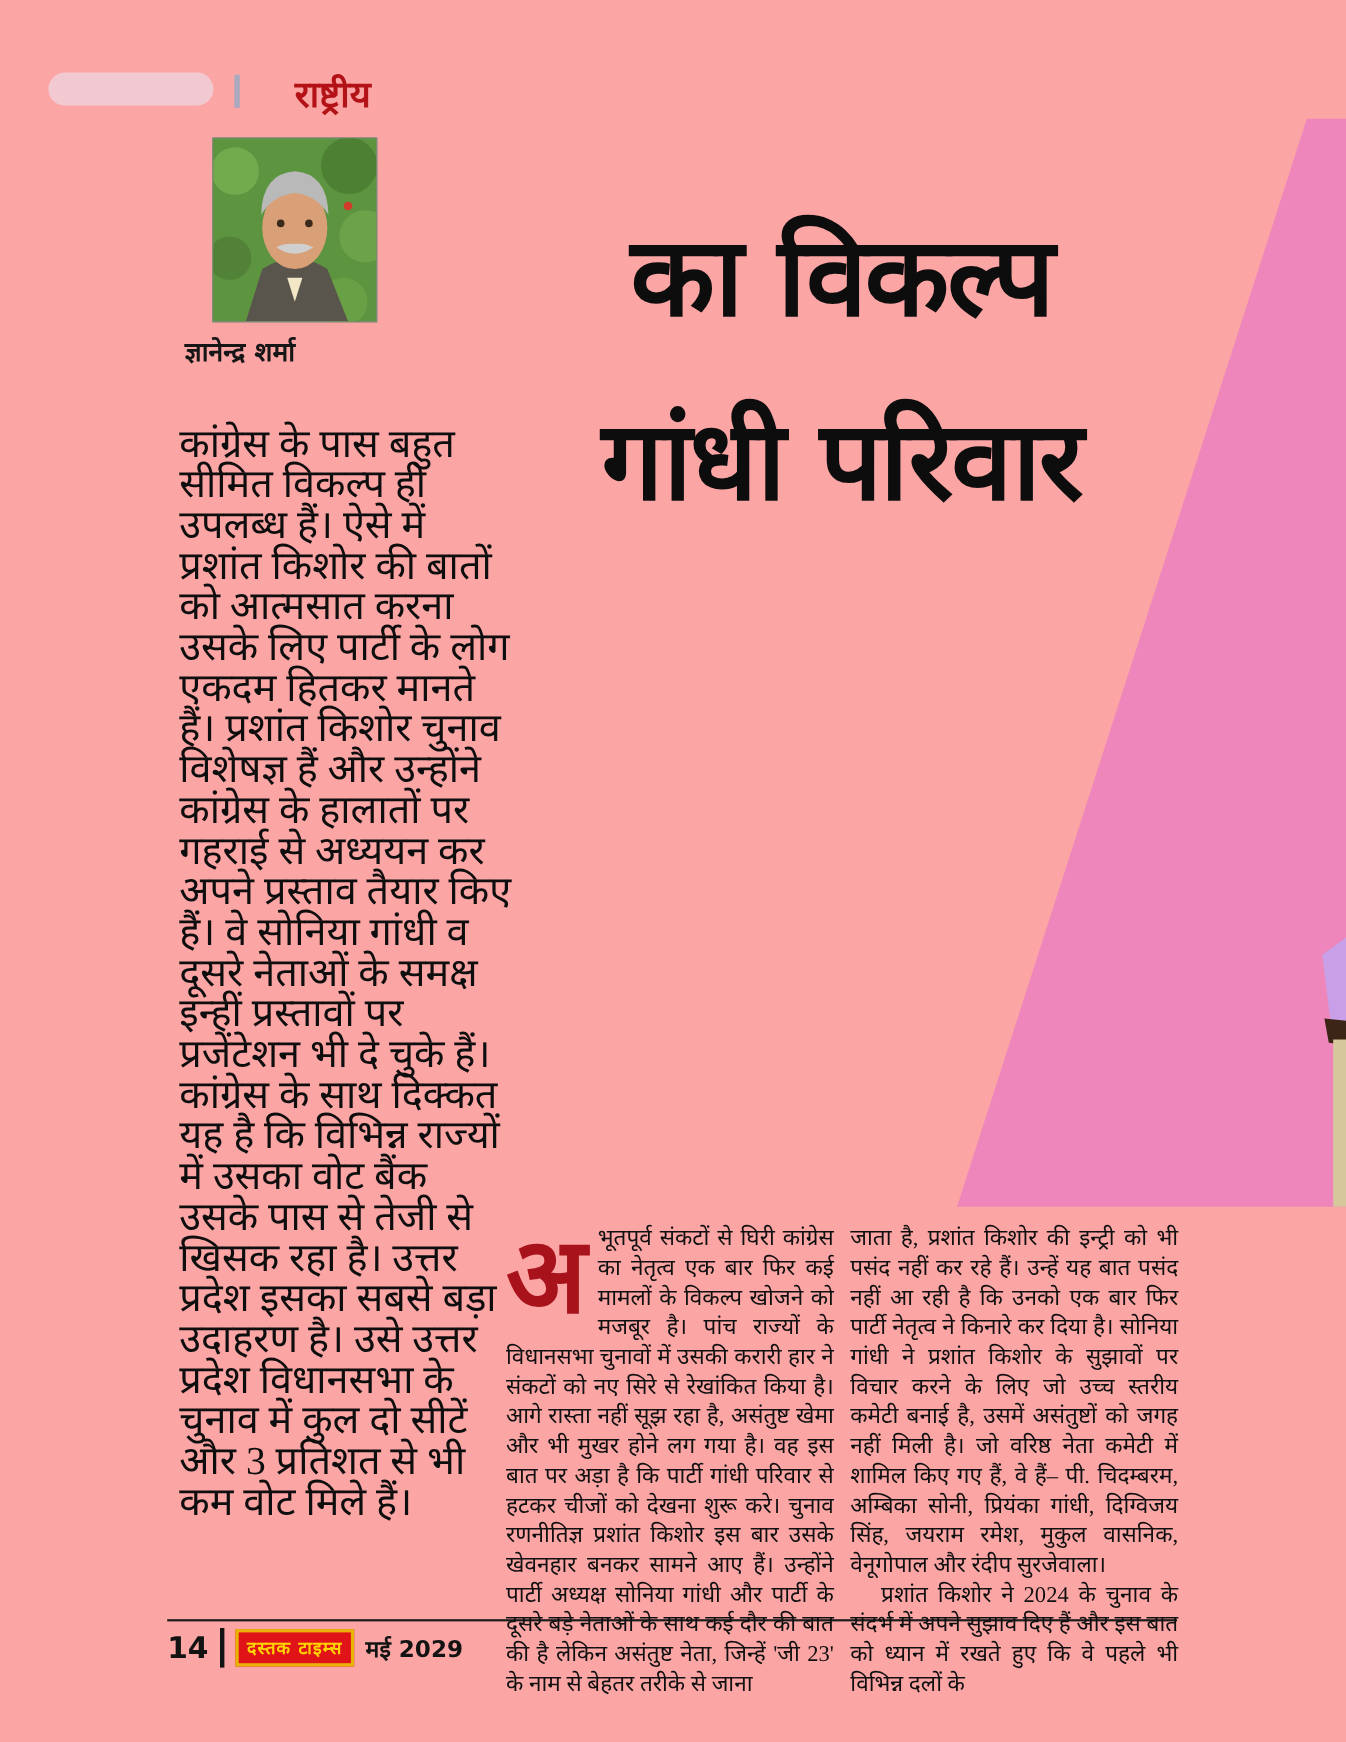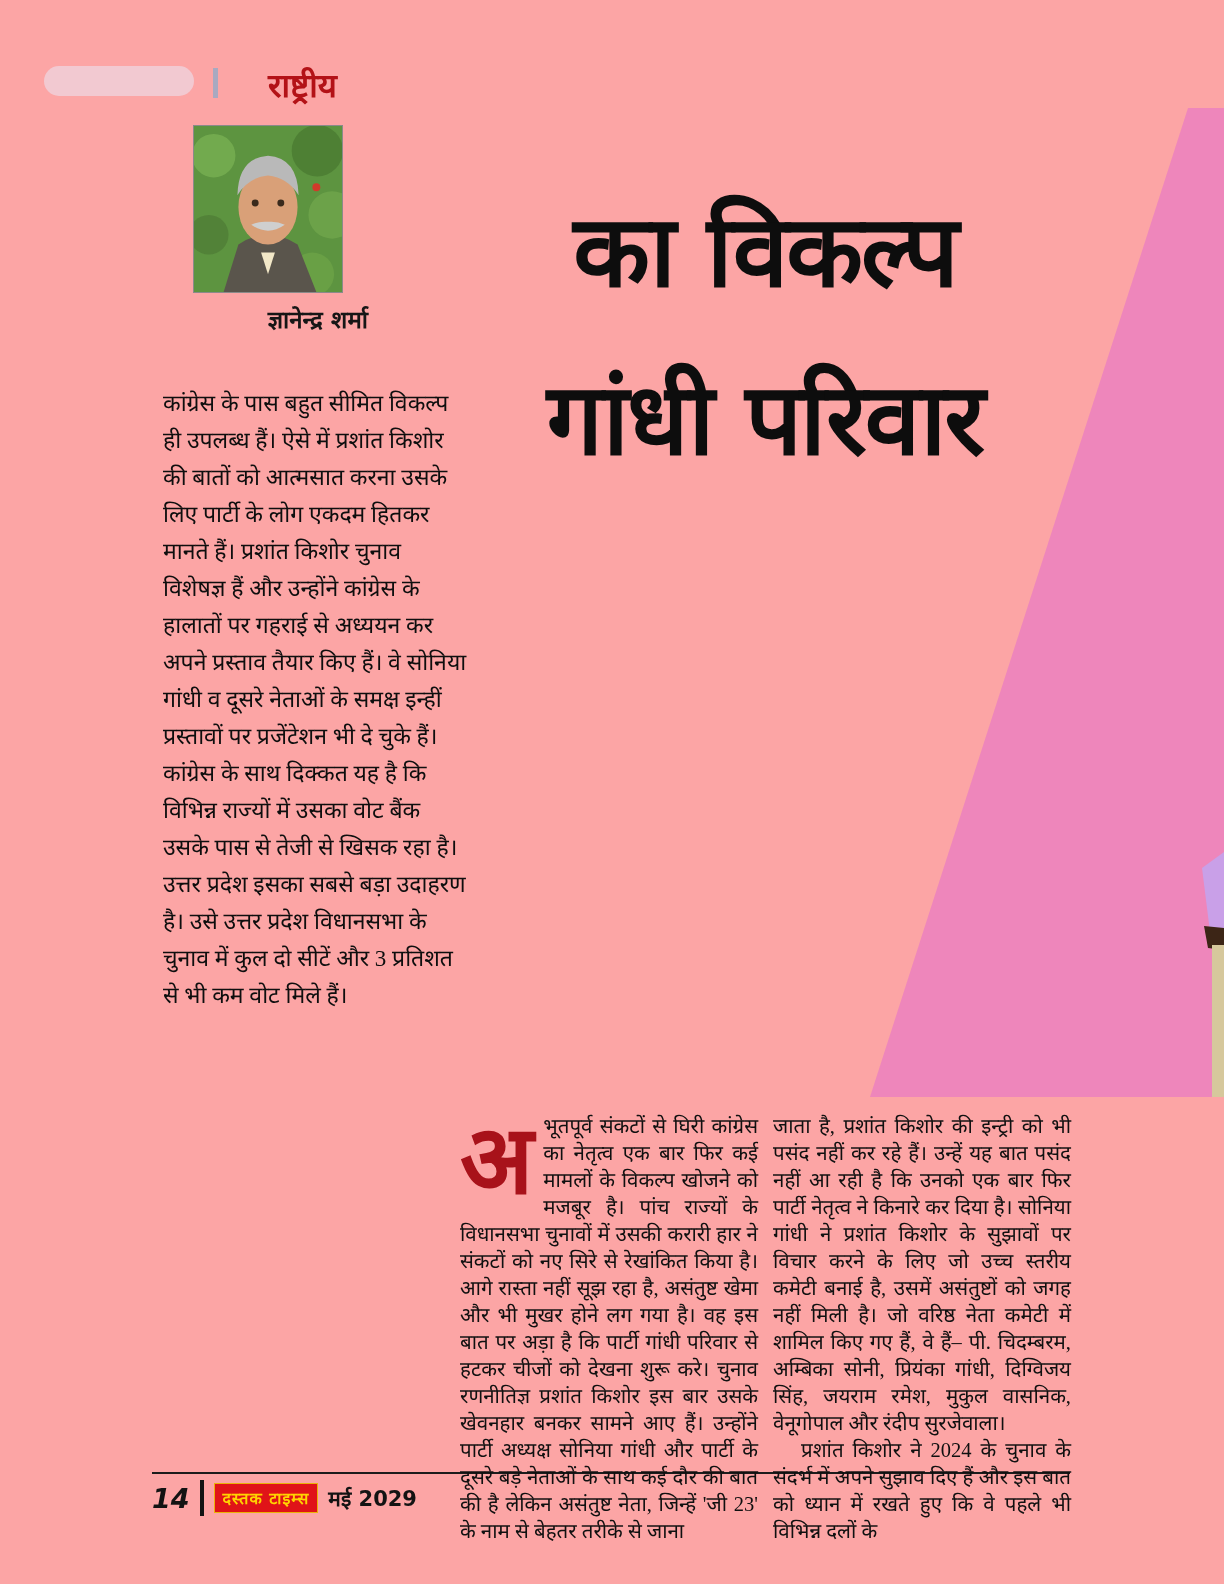--- a/index.html
+++ b/index.html
@@ -32,21 +32,21 @@
 
   
   .author-photo {
     position: absolute; left: 193px; top: 125px;
     width: 150px; height: 168px;
     border: 1px solid #8a8a8a; background: #4f8a3a;
   }
   .author-photo svg { display: block; width: 100%; height: 100%; }
   .author-caption {
     position: absolute; left: 168px; top: 302px; width: 200px;
-    text-align: right; font-family: "DejaVu Sans", sans-serif;
+    text-align: left; font-family: "DejaVu Sans", sans-serif;
     font-size: 24px; font-weight: 600; color: #161616; white-space: nowrap;
   }
 
   
   .headline {
     position: absolute; left: 430px; top: 168px; width: 670px;
     text-align: center;
     font-family: "DejaVu Sans", sans-serif;
     font-weight: 900; font-size: 100px; line-height: 168px;
     color: #0d0d0d; letter-spacing: -2px;
@@ -56,21 +56,21 @@
   
   .photo-fragment {
     position: absolute; left: 850px; top: 100px;
     width: 374px; height: 1015px; z-index: 1;
   }
 
   
   .pull-quote {
     position: absolute; left: 163px; top: 385px; width: 305px;
     font-family: "Liberation Serif", serif;
-    font-size: 23px; line-height: 37px; color: #0e0e0e;
+    font-size: 36px; line-height: 37px; color: #0e0e0e;
   }
 
   
   .body-col {
     position: absolute; top: 1113px; width: 298px;
     font-family: "Liberation Serif", serif;
     font-size: 20.5px; line-height: 27px;
     text-align: justify; color: #101010;
     z-index: 2;
   }
@@ -88,26 +88,26 @@
   
   .footer-rule {
     position: absolute; left: 152px; top: 1472px;
     width: 918px; height: 2px; background: #1c1c1c;
   }
   .footer {
     position: absolute; left: 152px; top: 1480px;
     display: flex; align-items: center; gap: 10px;
     font-family: "DejaVu Sans", sans-serif;
   }
-  .footer-page-number { font-size: 27px; font-weight: bold; color: #131313; font-style: italic; }
+  .footer-page-number { font-size: 27px; font-weight: bold; color: #131313; }
   .footer-bar { width: 4px; height: 36px; background: #131313; }
   .footer-logo {
     background: #e01318; color: #ffd400;
     font-size: 16px; font-weight: bold;
-    padding: 3px 8px; border: 1px solid #eab308;
+    padding: 3px 8px; border: 3px solid #eab308;
     white-space: nowrap; letter-spacing: 1px;
   }
   .footer-date { font-size: 21px; font-weight: bold; color: #131313; }
 </style>
 </head>
 <body>
 
 <div class="page">
 
   <div class="header-pill"></div>

